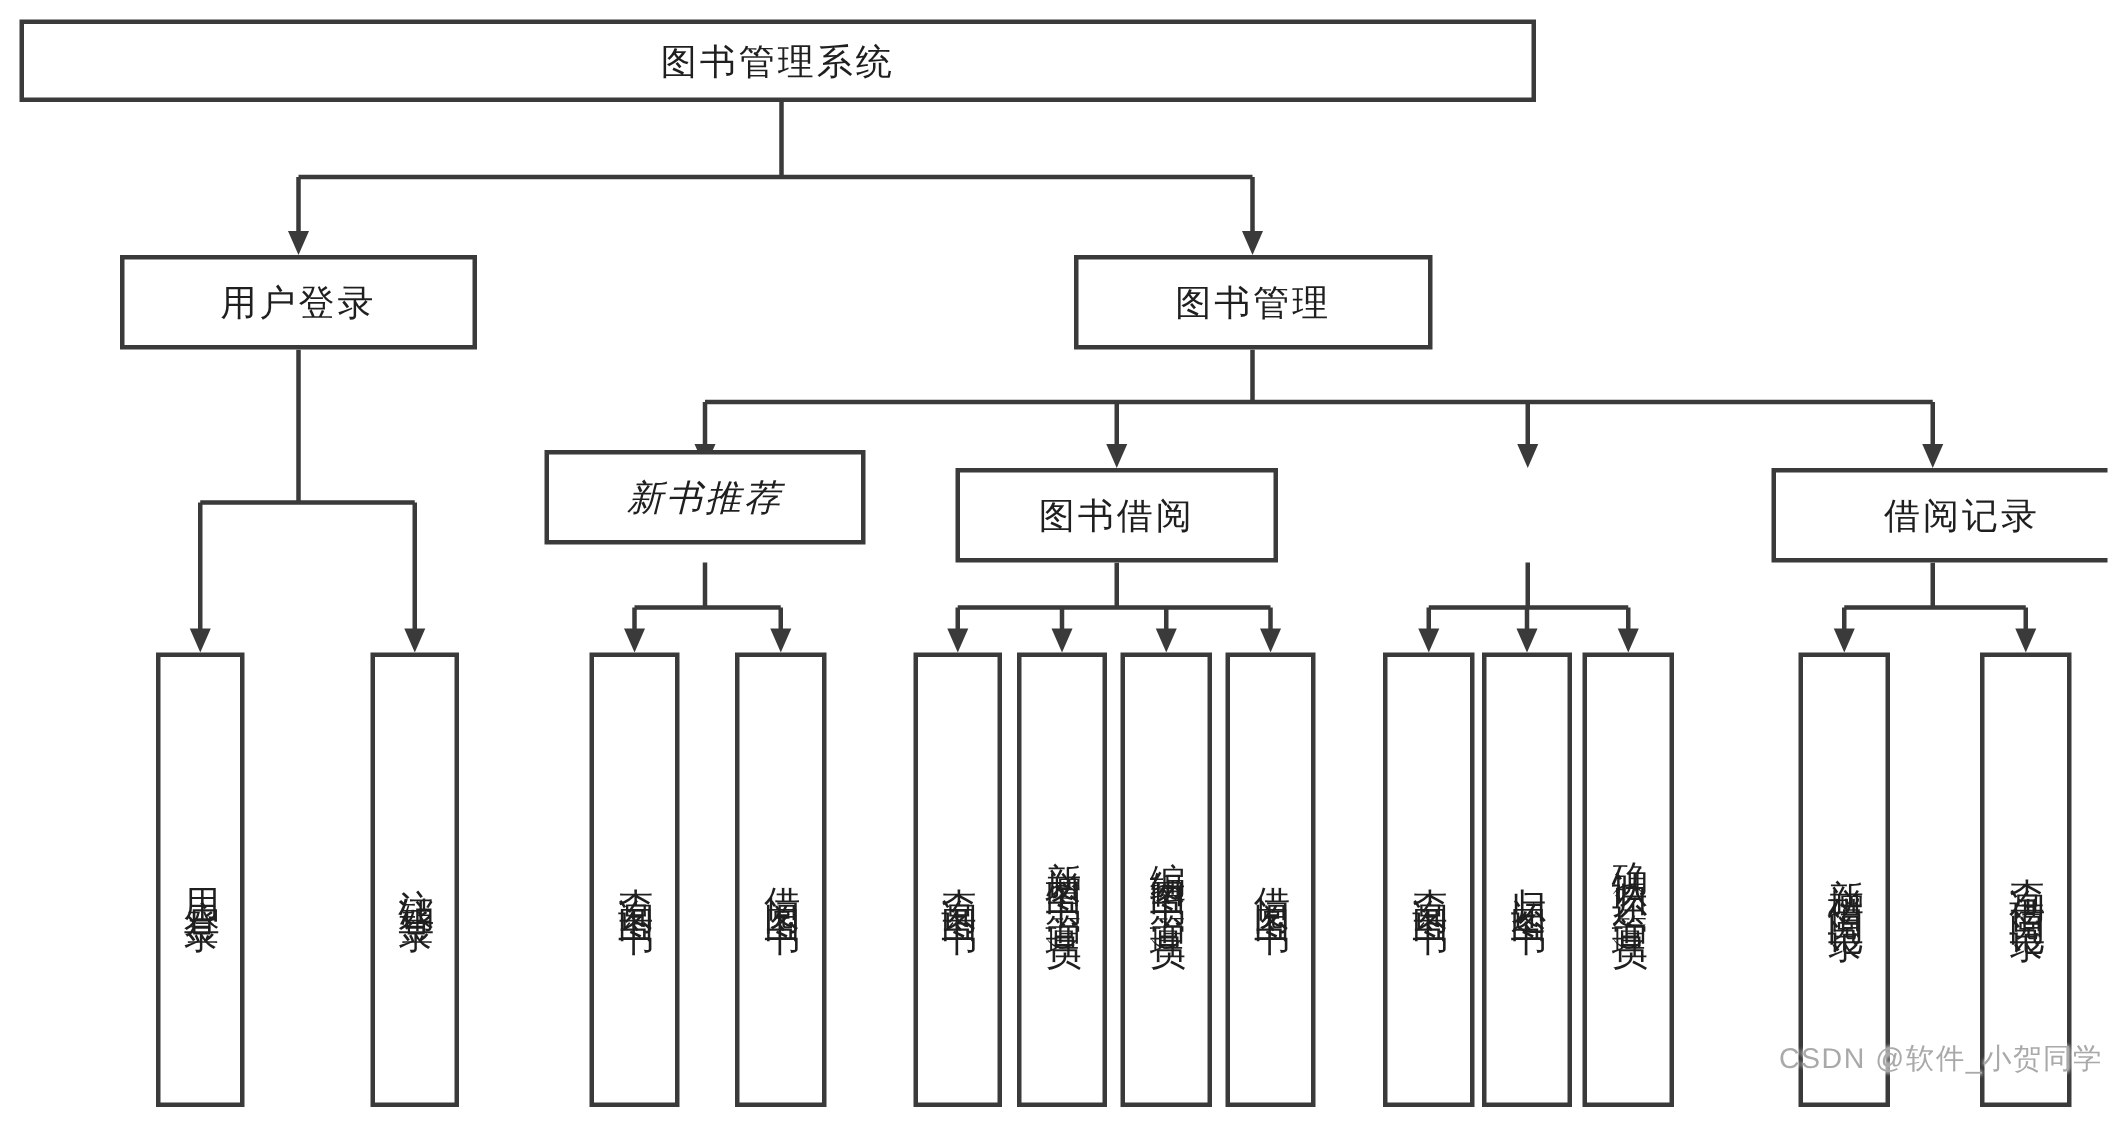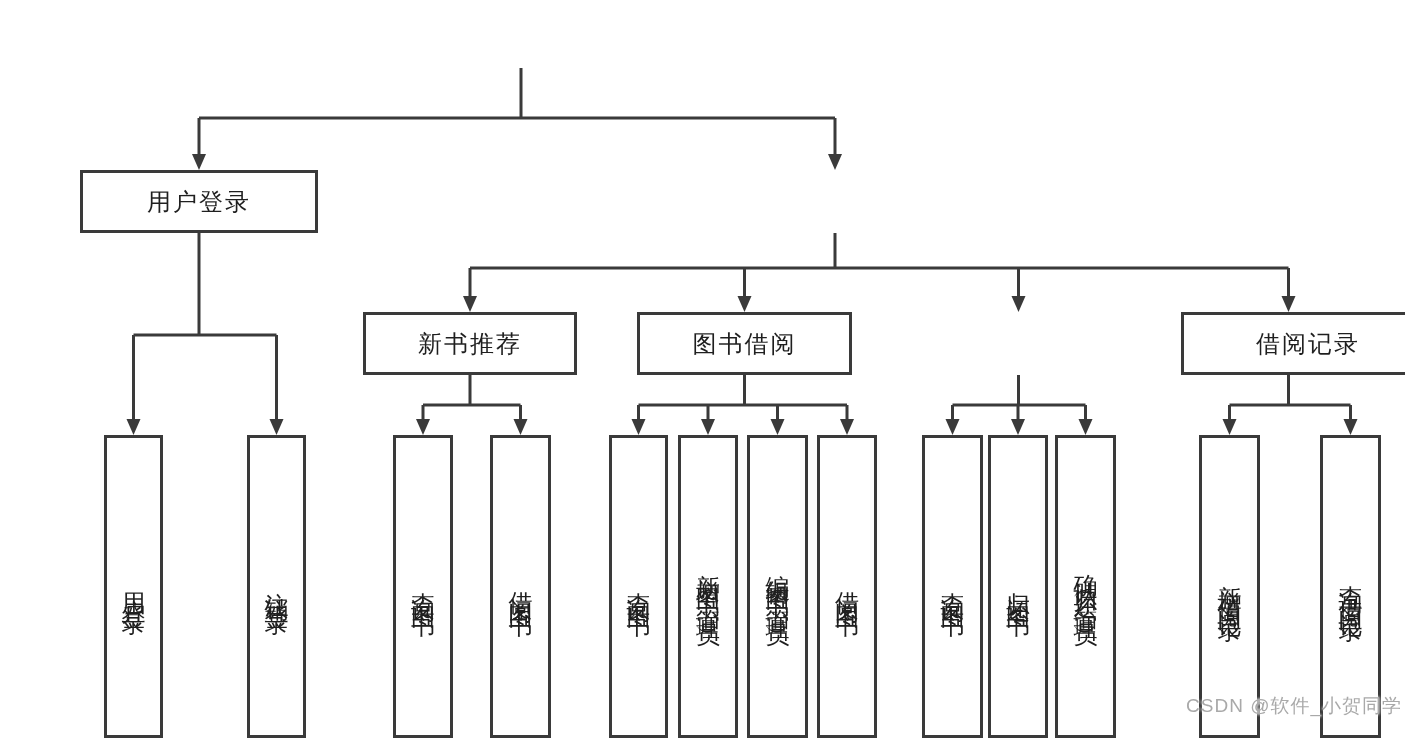--- a/index.html
+++ b/index.html
@@ -70,24 +70,26 @@
       <use class="ah" href="#ah" transform="translate(1085.5,435)"></use>
     </g>
 
     <g>
       <path d="M1288.5,375 V405 M1229.5,405 H1350.5 M1229.5,405 V423 M1350.5,405 V423"></path>
       <use class="ah" href="#ah" transform="translate(1229.5,435)"></use>
       <use class="ah" href="#ah" transform="translate(1350.5,435)"></use>
     </g>
   </svg>
 
+  <div class="box hbox" style="left:13px;top:13px;width:1011px;height:55px;">图书管理系统</div>
 
   <div class="box hbox" style="left:80px;top:170px;width:238px;height:63px;">用户登录</div>
+  <div class="box hbox" style="left:716px;top:170px;width:239px;height:63px;">图书管理</div>
 
-  <div class="box hbox" style="left:363px;top:312px;width:214px;height:63px;">新书推荐</div>
+  <div class="box hbox" style="left:363px;top:300px;width:214px;height:63px;font-style:italic;">新书推荐</div>
   <div class="box hbox" style="left:637px;top:312px;width:215px;height:63px;font-family:Liberation Mono, monospace;">图书借阅</div>
   <div class="box hbox" style="left:1181px;top:312px;width:254px;height:63px;">借阅记录</div>
 
   <div class="box leaf" style="left:104px;top:435px;width:59px;height:303px;">用户登录</div>
   <div class="box leaf" style="left:247px;top:435px;width:59px;height:303px;">注销登录</div>
 
   <div class="box leaf" style="left:393px;top:435px;width:60px;height:303px;">查询图书</div>
   <div class="box leaf" style="left:490px;top:435px;width:61px;height:303px;">借阅图书</div>
 
   <div class="box leaf" style="left:609px;top:435px;width:59px;height:303px;">查询图书</div>

